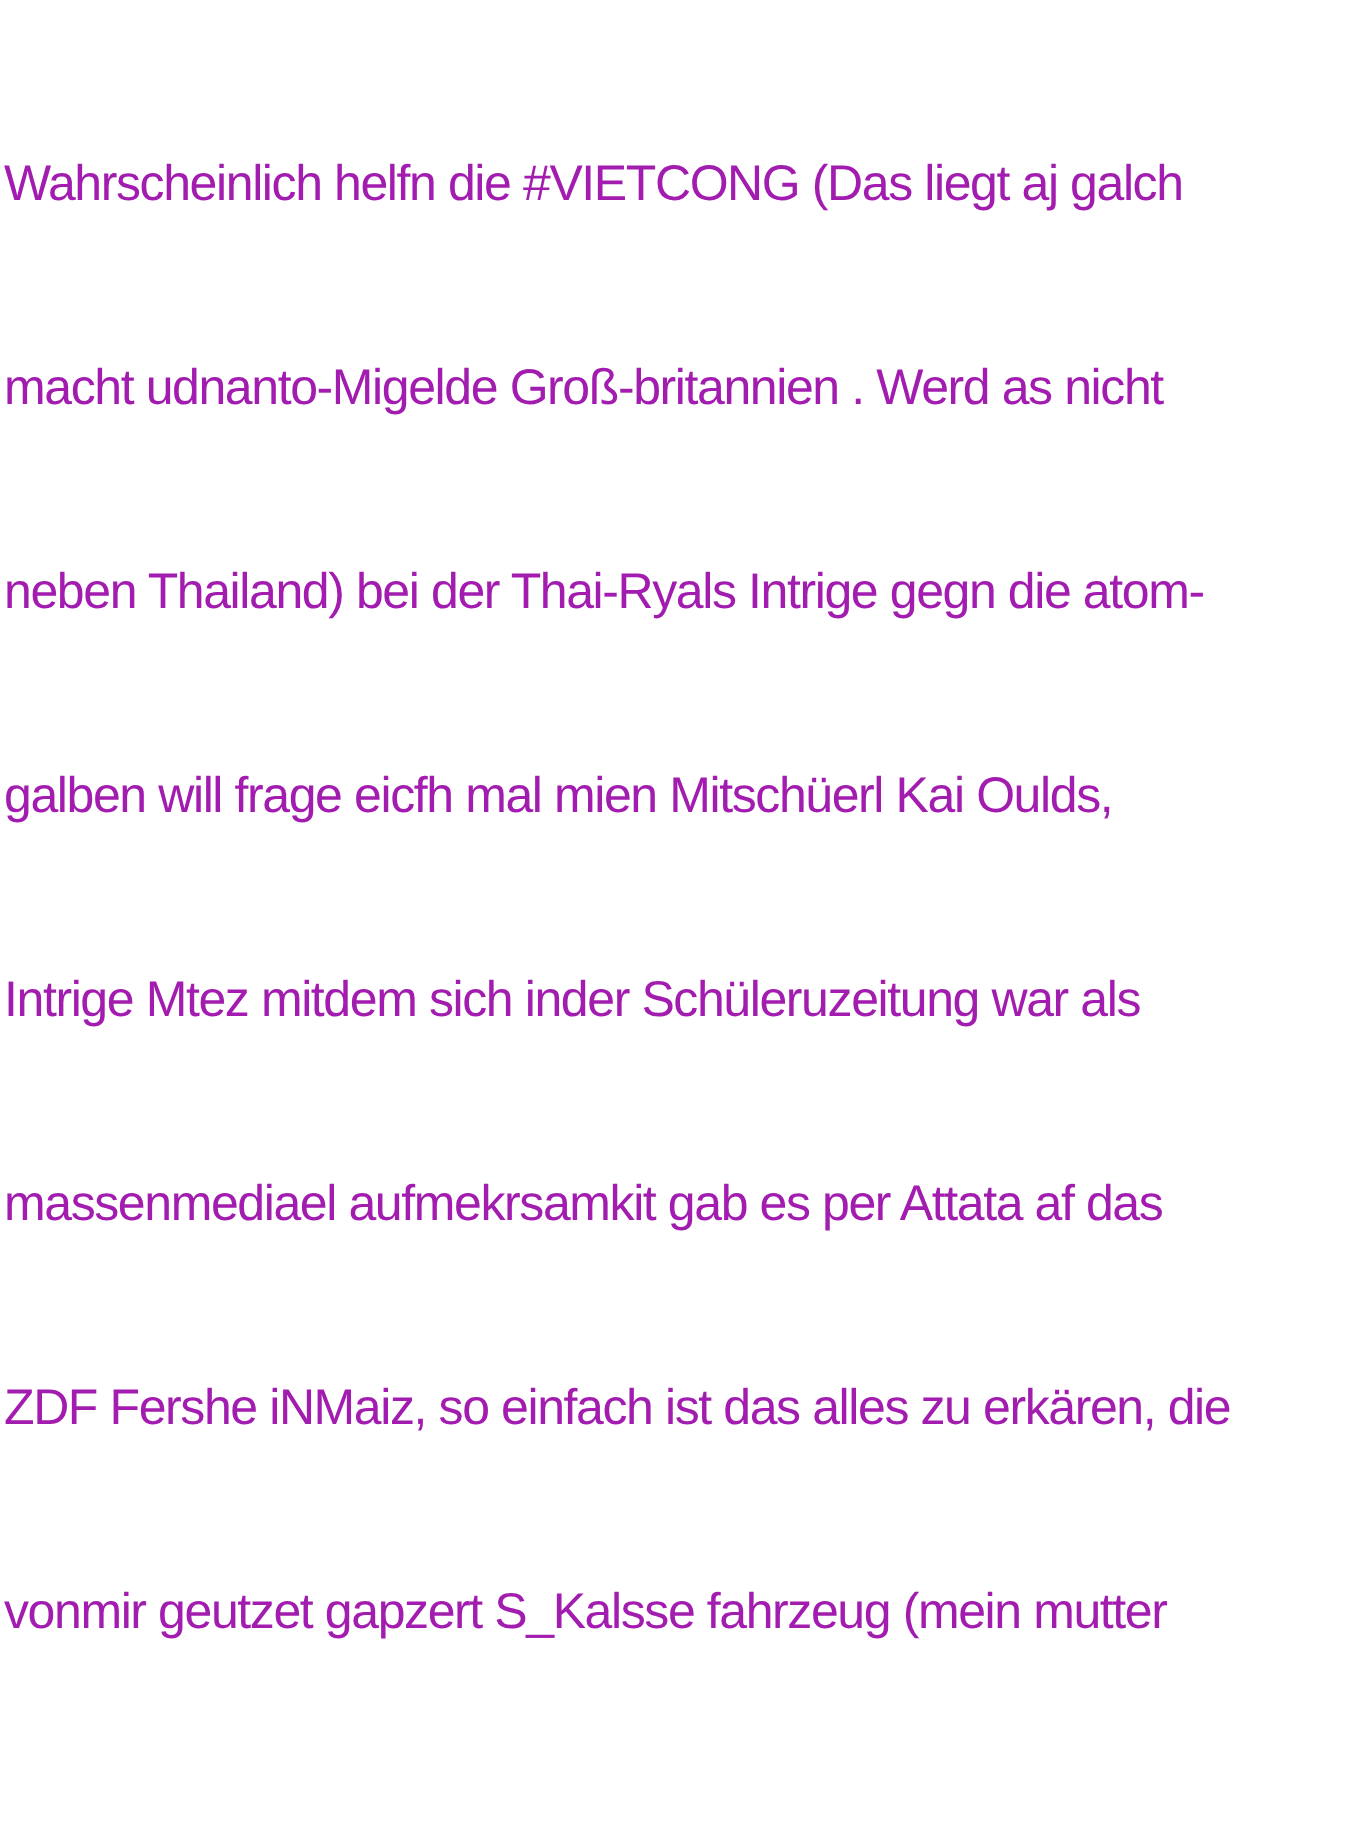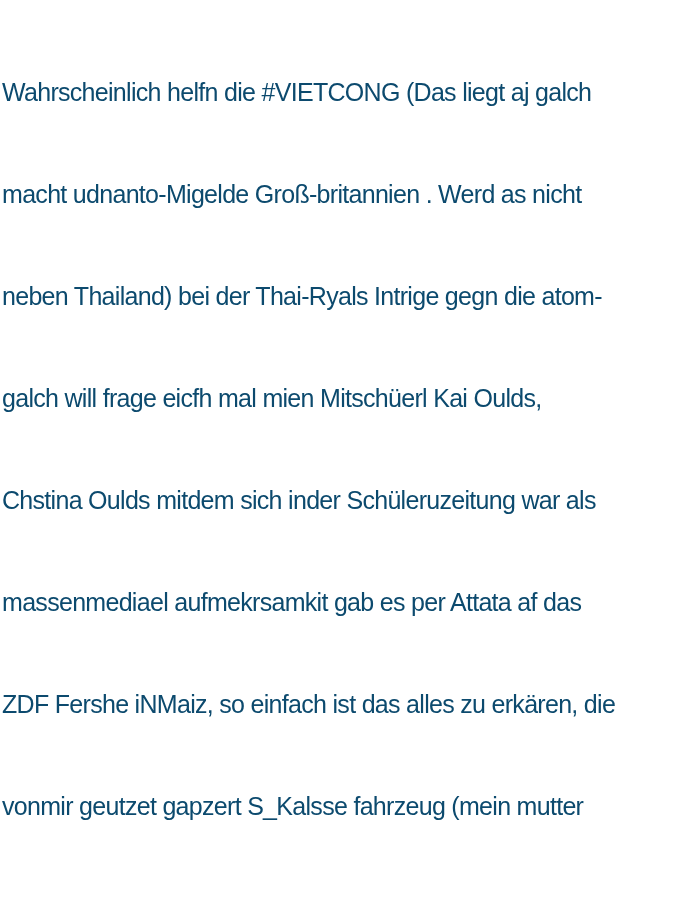--- a/index.html
+++ b/index.html
@@ -12,38 +12,38 @@
   }
   .text-page {
     box-sizing: border-box;
     width: 684px;
     height: 920px;
     padding: 7px 0 0 2px;
     font-family: "Liberation Sans", sans-serif;
     font-size: 25px;
     line-height: 34px;
     font-weight: 400;
-    color: #0c4a6e;
+    color: #a21caf;
     letter-spacing: -0.7px;
     white-space: pre;
   }
   .text-line {
     height: 34px;
     overflow: hidden;
   }
 </style>
 </head>
 <body>
 
 <main class="text-page">
   <div class="text-line">Wahrscheinlich helfn die #VIETCONG (Das liegt aj galch</div>
   <div class="text-line">macht udnanto-Migelde Groß-britannien . Werd as nicht</div>
   <div class="text-line">neben Thailand) bei der Thai-Ryals Intrige gegn die atom-</div>
-  <div class="text-line">galch will frage eicfh mal mien Mitschüerl Kai Oulds,</div>
-  <div class="text-line">Chstina Oulds mitdem sich inder Schüleruzeitung war als</div>
+  <div class="text-line">galben will frage eicfh mal mien Mitschüerl Kai Oulds,</div>
+  <div class="text-line">Intrige Mtez mitdem sich inder Schüleruzeitung war als</div>
   <div class="text-line">massenmediael aufmekrsamkit gab es per Attata af das</div>
   <div class="text-line">ZDF Fershe iNMaiz, so einfach ist das alles zu erkären, die</div>
   <div class="text-line">vonmir geutzet gapzert S_Kalsse fahrzeug (mein mutter</div>
   
   
   
   
   
   
   

